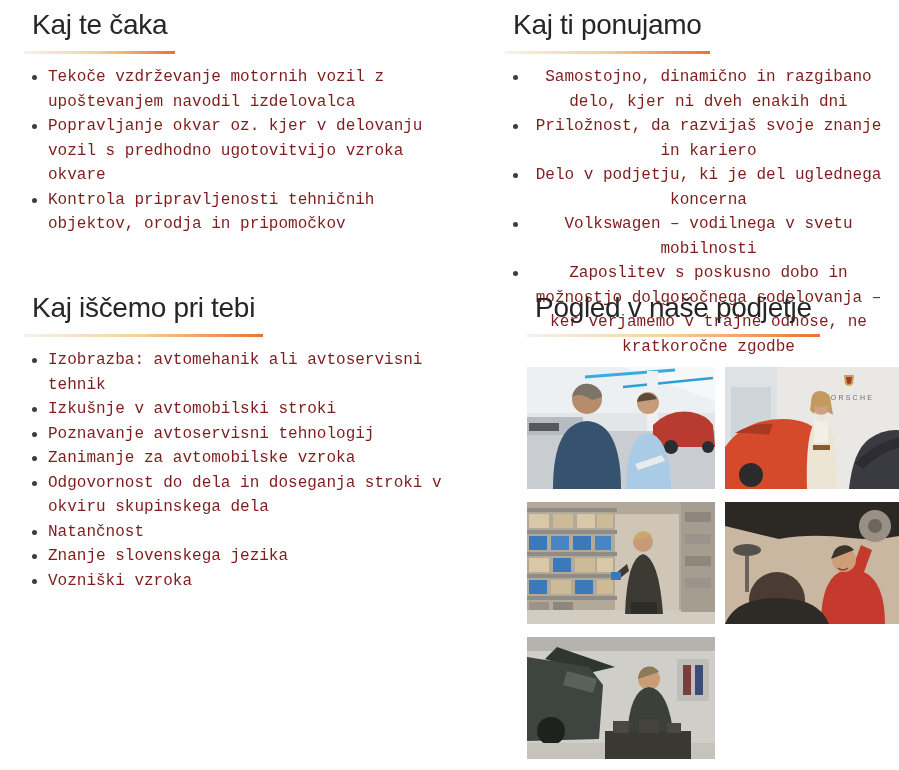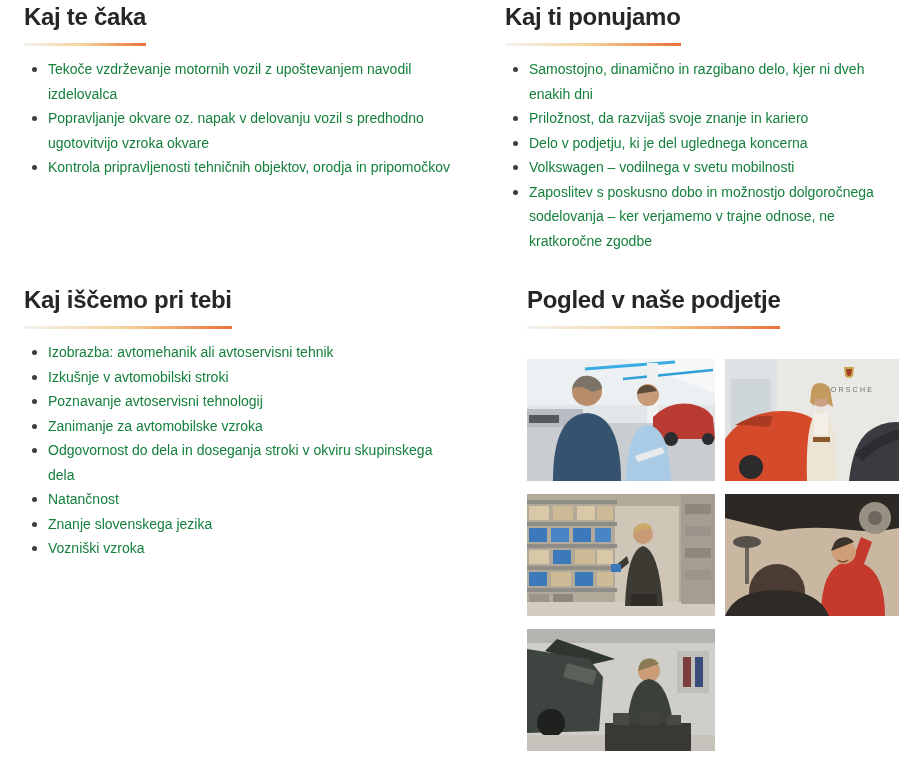--- a/index.html
+++ b/index.html
@@ -8,50 +8,51 @@
     position: relative;
     width: 899px;
     height: 770px;
     background: #ffffff;
     overflow: hidden;
     font-family: "Liberation Sans", sans-serif;
     color: #3d3d3d;
   }
   .sec { position: absolute; }
   .sec-1 { left: 24px;  top: 3px;   width: 436px; }
-  .sec-2 { left: 505px; top: 3px;   width: 383px; }
+  .sec-2 { left: 505px; top: 3px;   width: 383px; text-align: center; }
   .sec-3 { left: 24px;  top: 286px; width: 436px; }
   .sec-4 { left: 527px; top: 286px; width: 386px; }
 
   .sec-head { display: table; }
   .sec-title {
-    margin: 0;
-    font-size: 24px;
+    margin: 8px;
+    font-size: 28px;
     line-height: 28px;
-    font-weight: 700;
+    font-weight: 400;
     letter-spacing: -0.3px;
     color: #262626;
   }
   .title-underline {
     height: 3px;
     margin-top: 12px;
     background: linear-gradient(90deg, #f4f2ef 0%, #f5d29a 48%, #ea7136 100%);
   }
 
   ul.bullets {
     list-style: none;
     margin: 11px 0 0 0;
     padding: 0 0 0 8px;
   }
   ul.bullets li {
     position: relative;
     padding-left: 16px;
-    font-size: 14px;
+    font-size: 16px;
     line-height: 24.5px;
-    color: #15803d;
+    color: #7f1d1d;
+    font-family: Liberation Mono, monospace;
   }
   ul.bullets li::before {
     content: "";
     position: absolute;
     left: 0;
     top: 10px;
     width: 5px;
     height: 5px;
     border-radius: 50%;
     background: #3d3d3d;
@@ -76,21 +77,21 @@
 
 <div class="page">
 
   <section class="sec sec-1">
     <div class="sec-head">
       <h2 class="sec-title">Kaj te čaka</h2>
       <div class="title-underline"></div>
     </div>
     <ul class="bullets">
       <li>Tekoče vzdrževanje motornih vozil z upoštevanjem navodil izdelovalca</li>
-      <li>Popravljanje okvare oz. napak v delovanju vozil s predhodno ugotovitvijo vzroka okvare</li>
+      <li>Popravljanje okvar oz. kjer v delovanju vozil s predhodno ugotovitvijo vzroka okvare</li>
       <li>Kontrola pripravljenosti tehničnih objektov, orodja in pripomočkov</li>
     </ul>
   </section>
 
   <section class="sec sec-2">
     <div class="sec-head">
       <h2 class="sec-title">Kaj ti ponujamo</h2>
       <div class="title-underline"></div>
     </div>
     <ul class="bullets">

